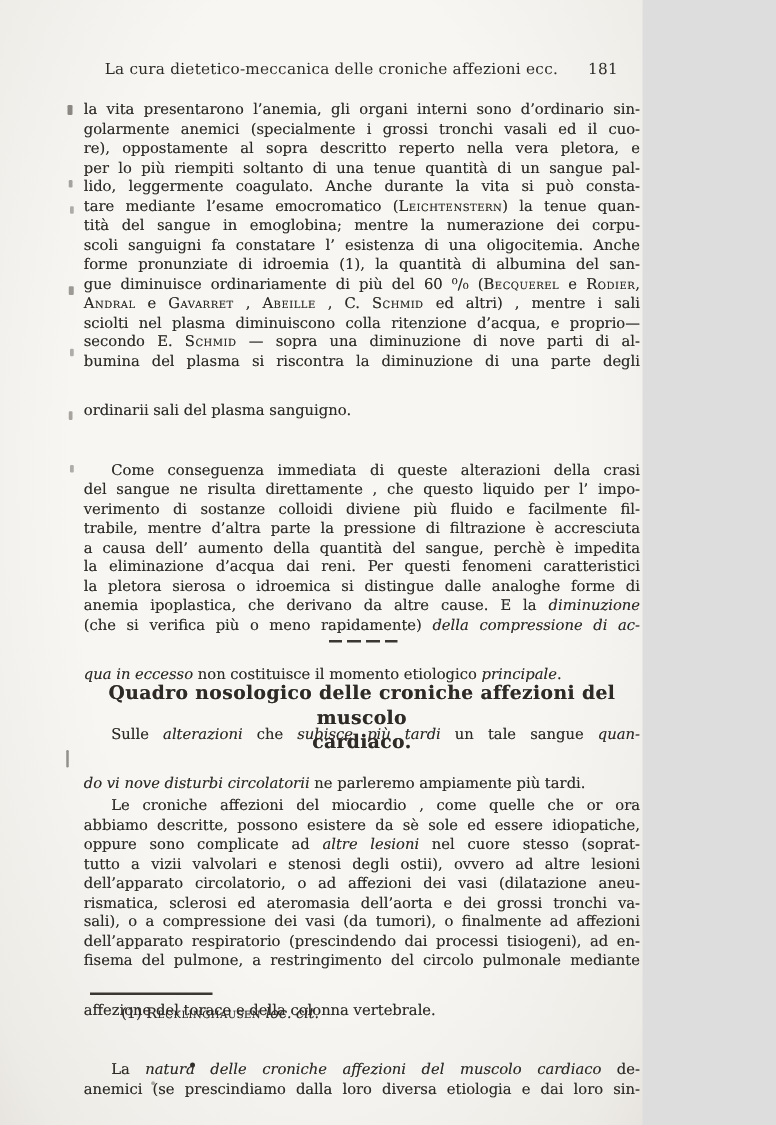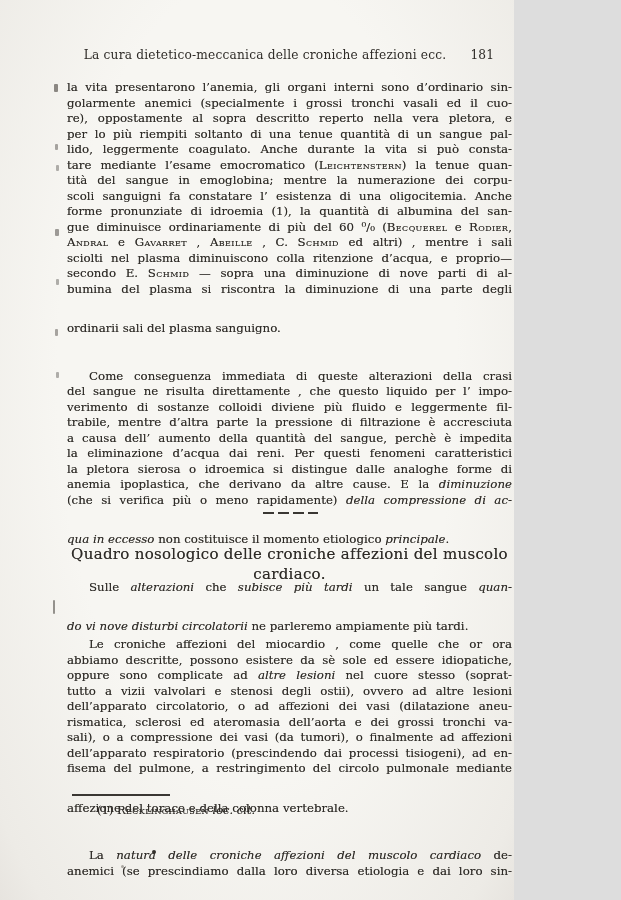--- a/index.html
+++ b/index.html
@@ -26,21 +26,21 @@
   .line.last{text-align-last:left;margin-top:24px;}
   .line.ind{padding-left:22px;margin-top:32px;}
   .it{font-style:italic;}
   .sc{font-variant:small-caps;letter-spacing:0.4px;text-align:right;}
   .section-divider{
     position:absolute;top:512px;left:263px;width:55px;height:2px;
     background:repeating-linear-gradient(90deg,#3a3733 0 11px,transparent 11px 15px);
   }
   .heading{
     position:absolute;top:545px;left:67px;width:445px;
-    font-size:15px;font-weight:normal;text-align:center;line-height:19.5px;
+    font-size:15px;font-weight:bold;text-align:center;line-height:19.5px;
     letter-spacing:0.3px;text-shadow:0 0 0.5px rgba(46,43,39,0.6);
   }
   .fn-rule{position:absolute;top:794px;left:72px;width:98px;height:2px;background:#3a3733;}
   .footnote{
     position:absolute;top:803px;left:97px;width:400px;
     font-size:11.5px;line-height:15px;
     text-shadow:0 0 0.4px rgba(46,43,39,0.5);
   }
   .artifact{position:absolute;background:#44403b;opacity:0.6;border-radius:1px;}
   .speck{position:absolute;border-radius:50%;}
@@ -69,21 +69,21 @@
         <div class="line"><span>gue diminuisce ordinariamente di più del 60 ⁰/₀ (</span><span class="sc">Becquerel</span><span> e </span><span class="sc">Rodier</span><span>,</span></div>
         <div class="line"><span class="sc">Andral</span><span> e </span><span class="sc">Gavarret</span><span> , </span><span class="sc">Abeille</span><span> , C. </span><span class="sc">Schmid</span><span> ed altri) , mentre i sali</span></div>
         <div class="line"><span>sciolti nel plasma diminuiscono colla ritenzione d’acqua, e proprio—</span></div>
         <div class="line"><span>secondo E. </span><span class="sc">Schmid</span><span> — sopra una diminuzione di nove parti di al-</span></div>
         <div class="line"><span>bumina del plasma si riscontra la diminuzione di una parte degli</span></div>
         <div class="line last"><span>ordinarii sali del plasma sanguigno.</span></div>
       </div>
       <div class="para">
         <div class="line ind"><span>Come conseguenza immediata di queste alterazioni della crasi</span></div>
         <div class="line"><span>del sangue ne risulta direttamente , che questo liquido per l’ impo-</span></div>
-        <div class="line"><span>verimento di sostanze colloidi diviene più fluido e leggermente fil-</span></div>
+        <div class="line"><span>verimento di sostanze colloidi diviene più fluido e facilmente fil-</span></div>
         <div class="line"><span>trabile, mentre d’altra parte la pressione di filtrazione è accresciuta</span></div>
         <div class="line"><span>a causa dell’ aumento della quantità del sangue, perchè è impedita</span></div>
         <div class="line"><span>la eliminazione d’acqua dai reni. Per questi fenomeni caratteristici</span></div>
         <div class="line"><span>la pletora sierosa o idroemica si distingue dalle analoghe forme di</span></div>
         <div class="line"><span>anemia ipoplastica, che derivano da altre cause. E la </span><span class="it">diminuzione</span></div>
         <div class="line"><span>(che si verifica più o meno rapidamente) </span><span class="it">della compressione di ac-</span></div>
         <div class="line last"><span class="it">qua in eccesso</span><span> non costituisce il momento etiologico </span><span class="it">principale</span><span>.</span></div>
       </div>
       <div class="para">
         <div class="line ind"><span>Sulle </span><span class="it">alterazioni</span><span> che </span><span class="it">subisce più tardi</span><span> un tale sangue </span><span class="it">quan-</span></div>

